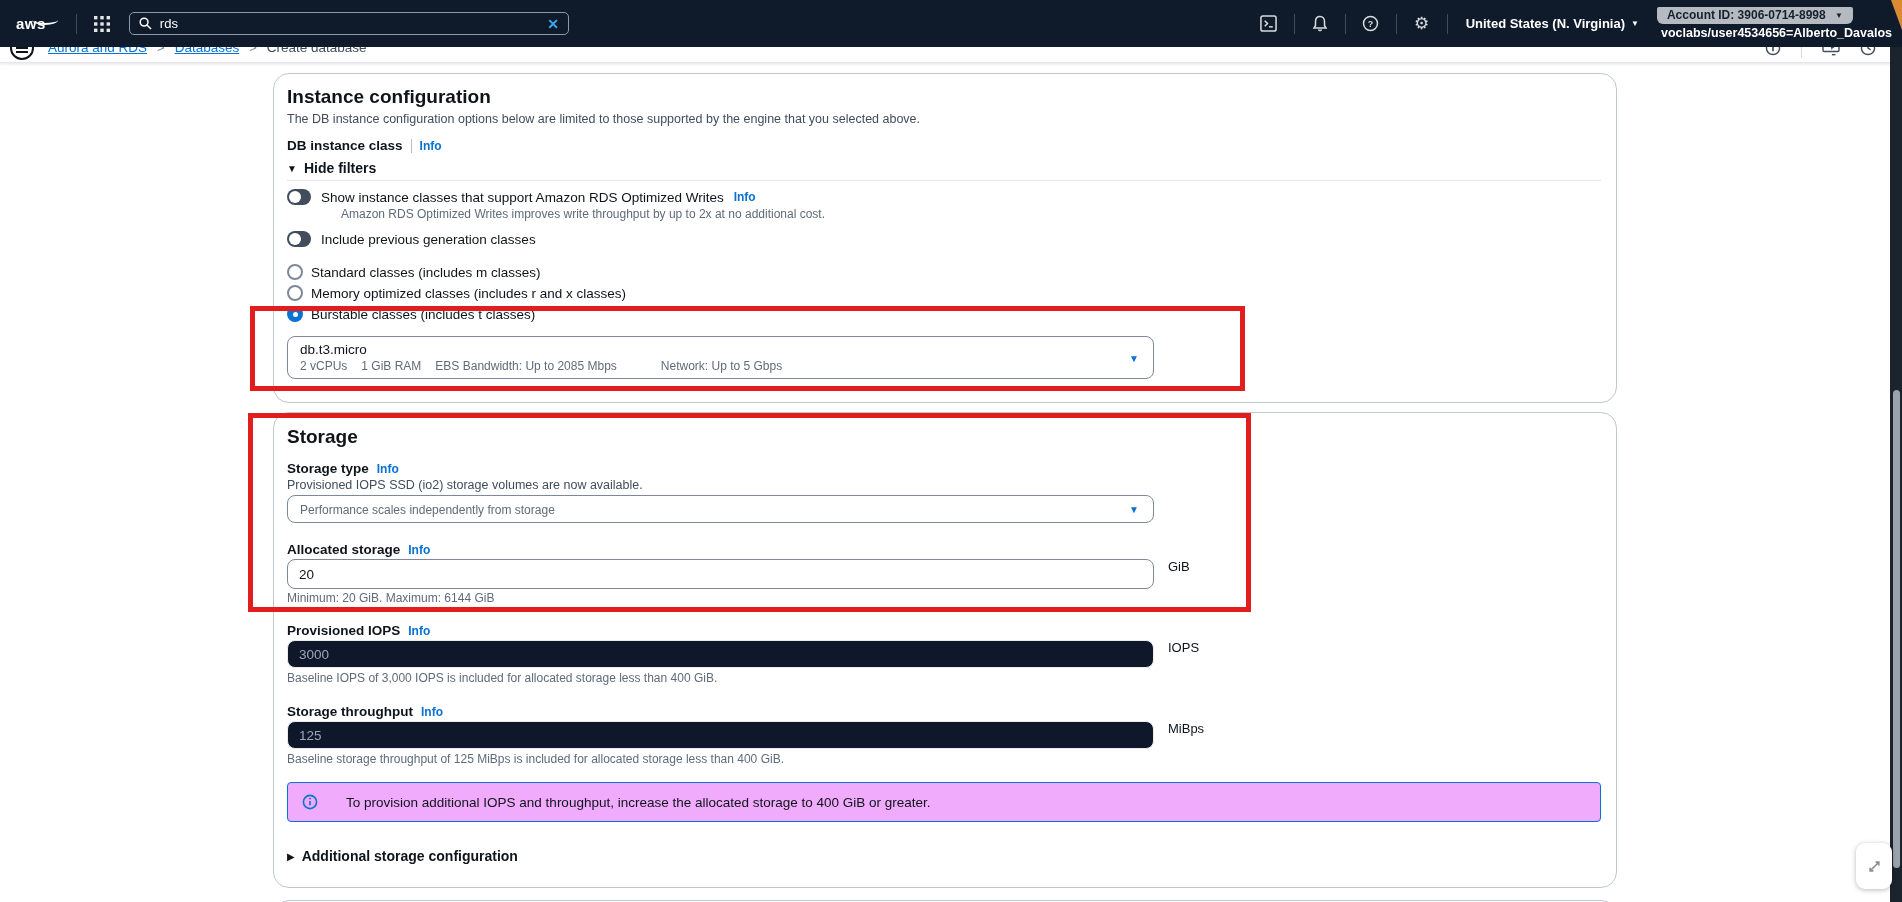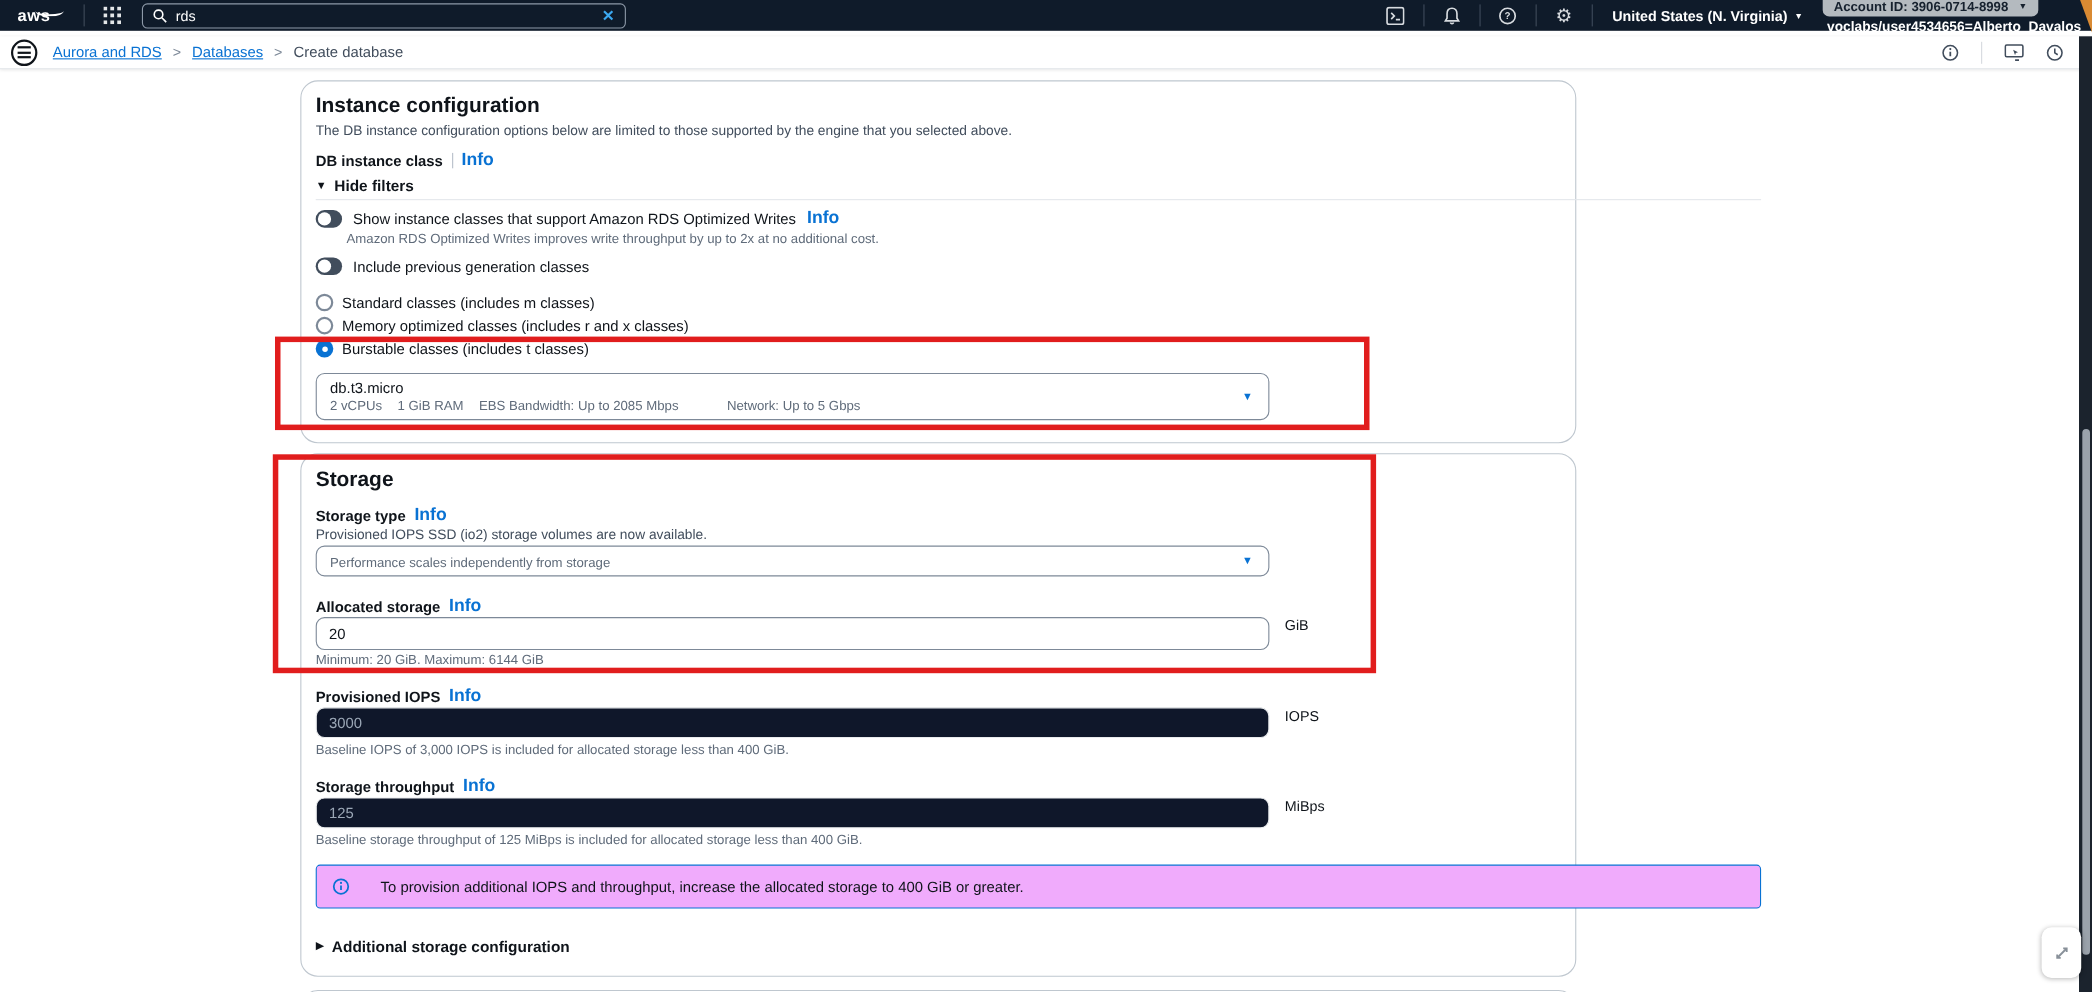--- a/index.html
+++ b/index.html
@@ -1,20 +1,20 @@
 <!DOCTYPE html>
 <html><head>
 <meta charset="utf-8">
 <style>
   * { box-sizing: border-box; margin: 0; padding: 0; }
   html, body { width: 1902px; height: 902px; overflow: hidden; }
   body { font-family: "Liberation Sans", sans-serif; background: #ffffff; position: relative; }
 
   
-  .topbar { position: absolute; left: 0; top: 0; width: 1902px; height: 28px;
+  .topbar { position: absolute; left: 0; top: 0; width: 1902px; height: 47px;
             background: #0f1b2a; display: flex; align-items: center; z-index: 30; }
   .aws-logo { color: #fff; font-weight: bold; font-size: 15px; margin-left: 16px;
               position: relative; letter-spacing: .5px; }
   .aws-logo .smile { position: absolute; left: 1px; right: -3px; bottom: -4px; height: 7px;
                      border-bottom: 2px solid #fff; border-radius: 0 0 70% 70%/0 0 100% 100%; }
   .tb-sep { width: 1px; height: 20px; background: #3f4b5b; margin: 0 14px; flex: none; }
   .grid-icon { width: 16px; height: 16px; flex: none; }
   .searchbox { display: flex; align-items: center; gap: 8px; width: 440px; height: 23px;
                margin-left: 16px; border: 1px solid #8d99a8; border-radius: 5px;
                background: #0f1b2a; padding: 0 9px; }
@@ -53,43 +53,43 @@
   
   .side-strip { position: absolute; left: 1890px; top: 33px; width: 12px; height: 869px;
                 background: #1b232d; z-index: 25; }
   .scroll-thumb { position: absolute; left: 2.5px; top: 357px; width: 7px; height: 478px;
                   background: #9aa2ab; border-radius: 4px; }
   .resize-notch { position: absolute; left: 1856px; top: 843px; width: 36px; height: 46px;
                   background: #fff; border-radius: 9px; box-shadow: 0 1px 5px rgba(0,0,0,.28);
                   display: flex; align-items: center; justify-content: center; z-index: 26; }
 
   
-  .card { position: absolute; left: 273px; width: 1160px; background: #fff;
+  .card { position: absolute; left: 273px; width: 1344px; background: #fff;
           border: 1px solid #bfc7cf; border-radius: 16px; padding: 12px 16px 0 13px; }
   .card1 { top: 73px; height: 330px; }
   .card2 { top: 412px; height: 476px; padding-top: 13px; }
   .card3 { top: 900px; height: 40px; }
 
   .h2 { font-size: 19px; line-height: 22px; font-weight: 700; color: #0f141a; }
   .descr { font-size: 12.5px; line-height: 16px; color: #414d5c; margin-top: 3px; }
   .label-row { display: flex; align-items: center; gap: 8px; }
   .label { font-size: 13.5px; line-height: 17px; font-weight: 700; color: #0f141a; }
-  .info-link { font-size: 16px; font-weight: 700; color: #0972d3; cursor: pointer; }
+  .info-link { font-size: 12px; font-weight: 700; color: #0972d3; cursor: pointer; }
   .vsep { width: 1px; height: 14px; background: #b6bec9; }
   .expander { display: flex; align-items: center; gap: 7px; cursor: pointer; }
   .expander .tri { font-size: 10px; color: #0f141a; }
   .expander .exp-label { font-size: 14px; font-weight: 700; color: #0f141a; }
   .divider { height: 1px; background: #e4e7eb; width: 1314px; margin-top: 4px; }
 
   .toggle-row { display: flex; align-items: center; gap: 10px; }
   .toggle { width: 24px; height: 16px; border-radius: 8px; background: #414d5c; position: relative; flex: none; cursor: pointer; }
   .toggle .knob { position: absolute; left: 2px; top: 2px; width: 12px; height: 12px;
                   border-radius: 50%; background: #fff; }
   .toggle-label { font-size: 13.5px; color: #0f141a; }
-  .toggle-desc { font-size: 12px; line-height: 14px; color: #5f6b7a; margin-left: 28px; margin-top: 2px; }
+  .toggle-desc { font-size: 12px; line-height: 14px; color: #5f6b7a; margin-left: 54px; margin-top: 2px; }
 
   .radio-row { display: flex; align-items: center; gap: 8px; }
   .radio { width: 16px; height: 16px; border-radius: 50%; border: 2px solid #7d8998; background: #fff; flex: none; cursor: pointer; }
   .radio.sel { border: none; background: #0972d3; display: flex; align-items: center; justify-content: center; }
   .radio.sel .dot { width: 5px; height: 5px; border-radius: 50%; background: #fff; }
   .radio-label { font-size: 13.5px; color: #0f141a; }
 
   .select { width: 867px; border: 1px solid #7d8998; border-radius: 8px; background: #fff;
             padding: 5px 34px 5px 12px; position: relative; cursor: pointer; }
   .select .sel-main { font-size: 13.5px; color: #0f141a; }

